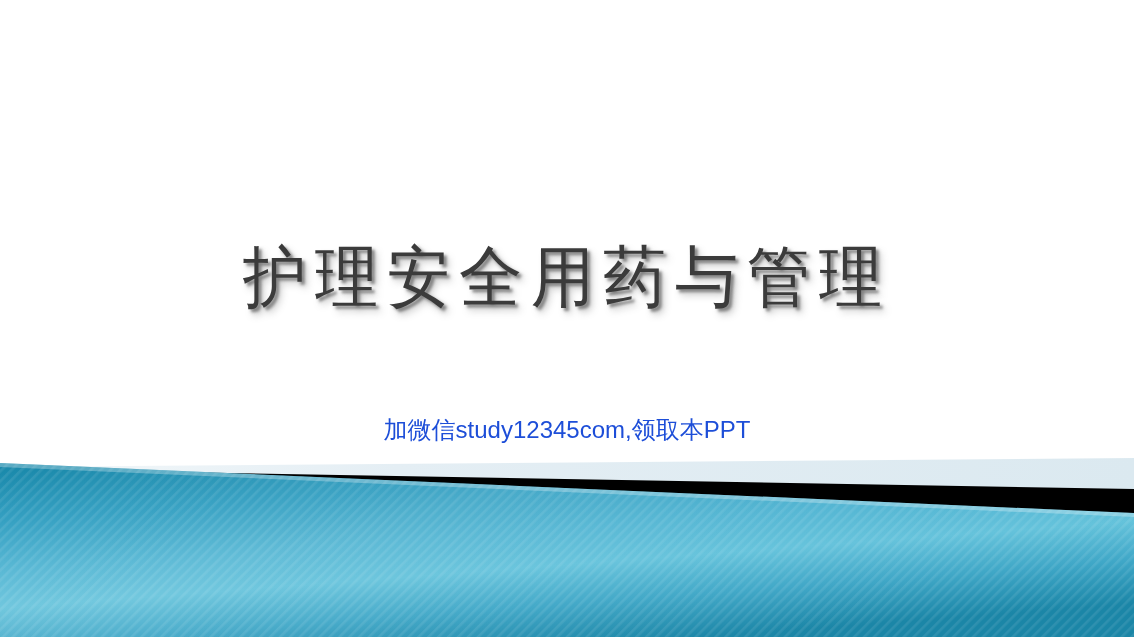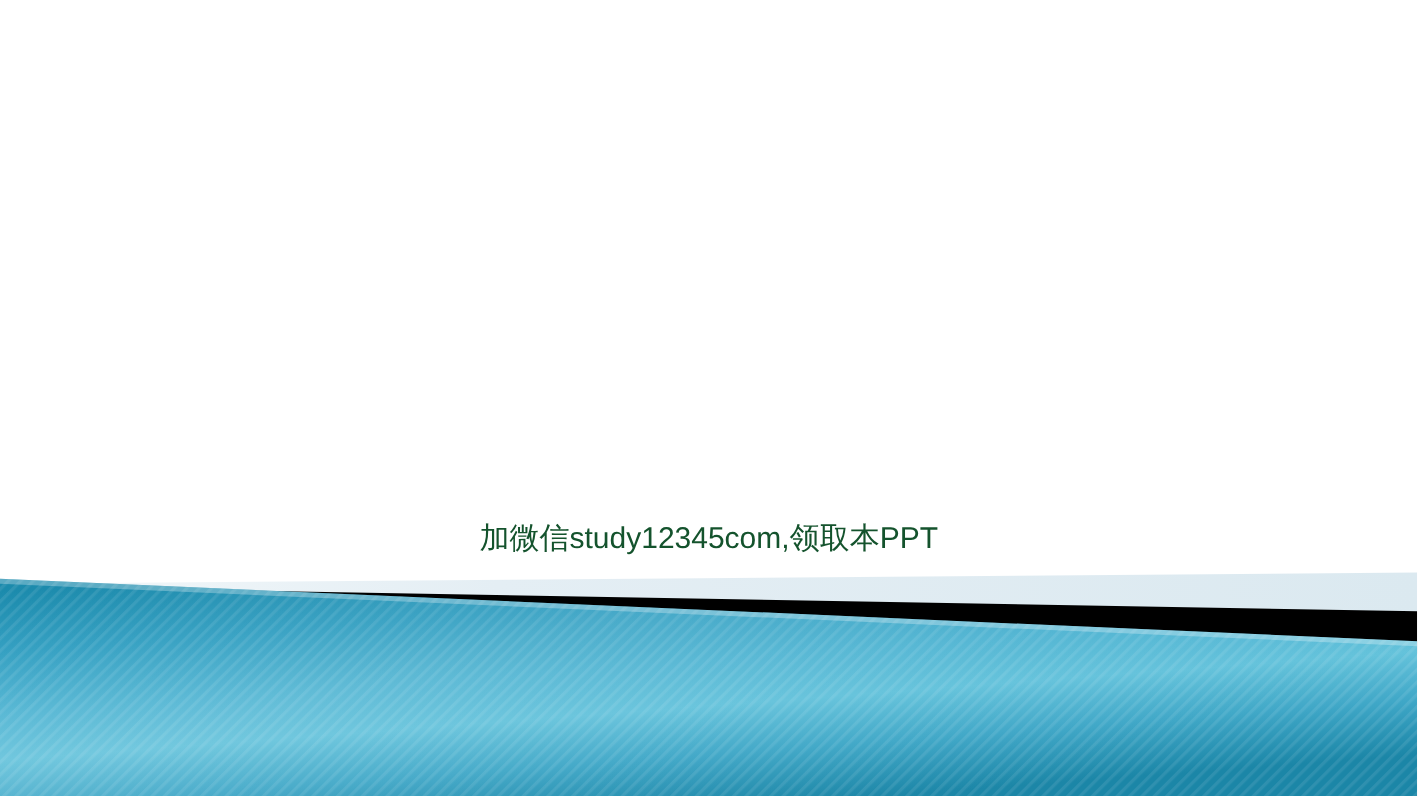--- a/index.html
+++ b/index.html
@@ -46,41 +46,44 @@
     left: 0;
     top: 414px;
     width: 1134px;
     text-align: center;
   }
   #slide-subtitle {
     display: inline-block;
     font-family: "Liberation Sans", "DejaVu Sans", sans-serif;
     font-size: 24px;
     font-weight: 400;
-    color: #14532d;
+    color: #1d4ed8;
     letter-spacing: 0px;
     white-space: nowrap;
   }
 
   
   #banner {
     position: absolute;
     left: 0;
     top: 440px;
     width: 1134px;
     height: 197px;
     overflow: hidden;
   }
   #banner svg { display: block; width: 1134px; height: 197px; }
 </style>
 </head>
 <body>
 
 <div id="slide">
 
+  <div id="title-block">
+    <div id="slide-title">护理安全用药与管理</div>
+  </div>
 
   <div id="subtitle-block">
     <div id="slide-subtitle">加微信study12345com,领取本PPT</div>
   </div>
 
   <div id="banner">
     <svg viewBox="0 0 1134 197" preserveAspectRatio="none">
       <defs>
 
         <pattern id="diagStripes" width="7" height="7" patternUnits="userSpaceOnUse" patternTransform="rotate(45)">

